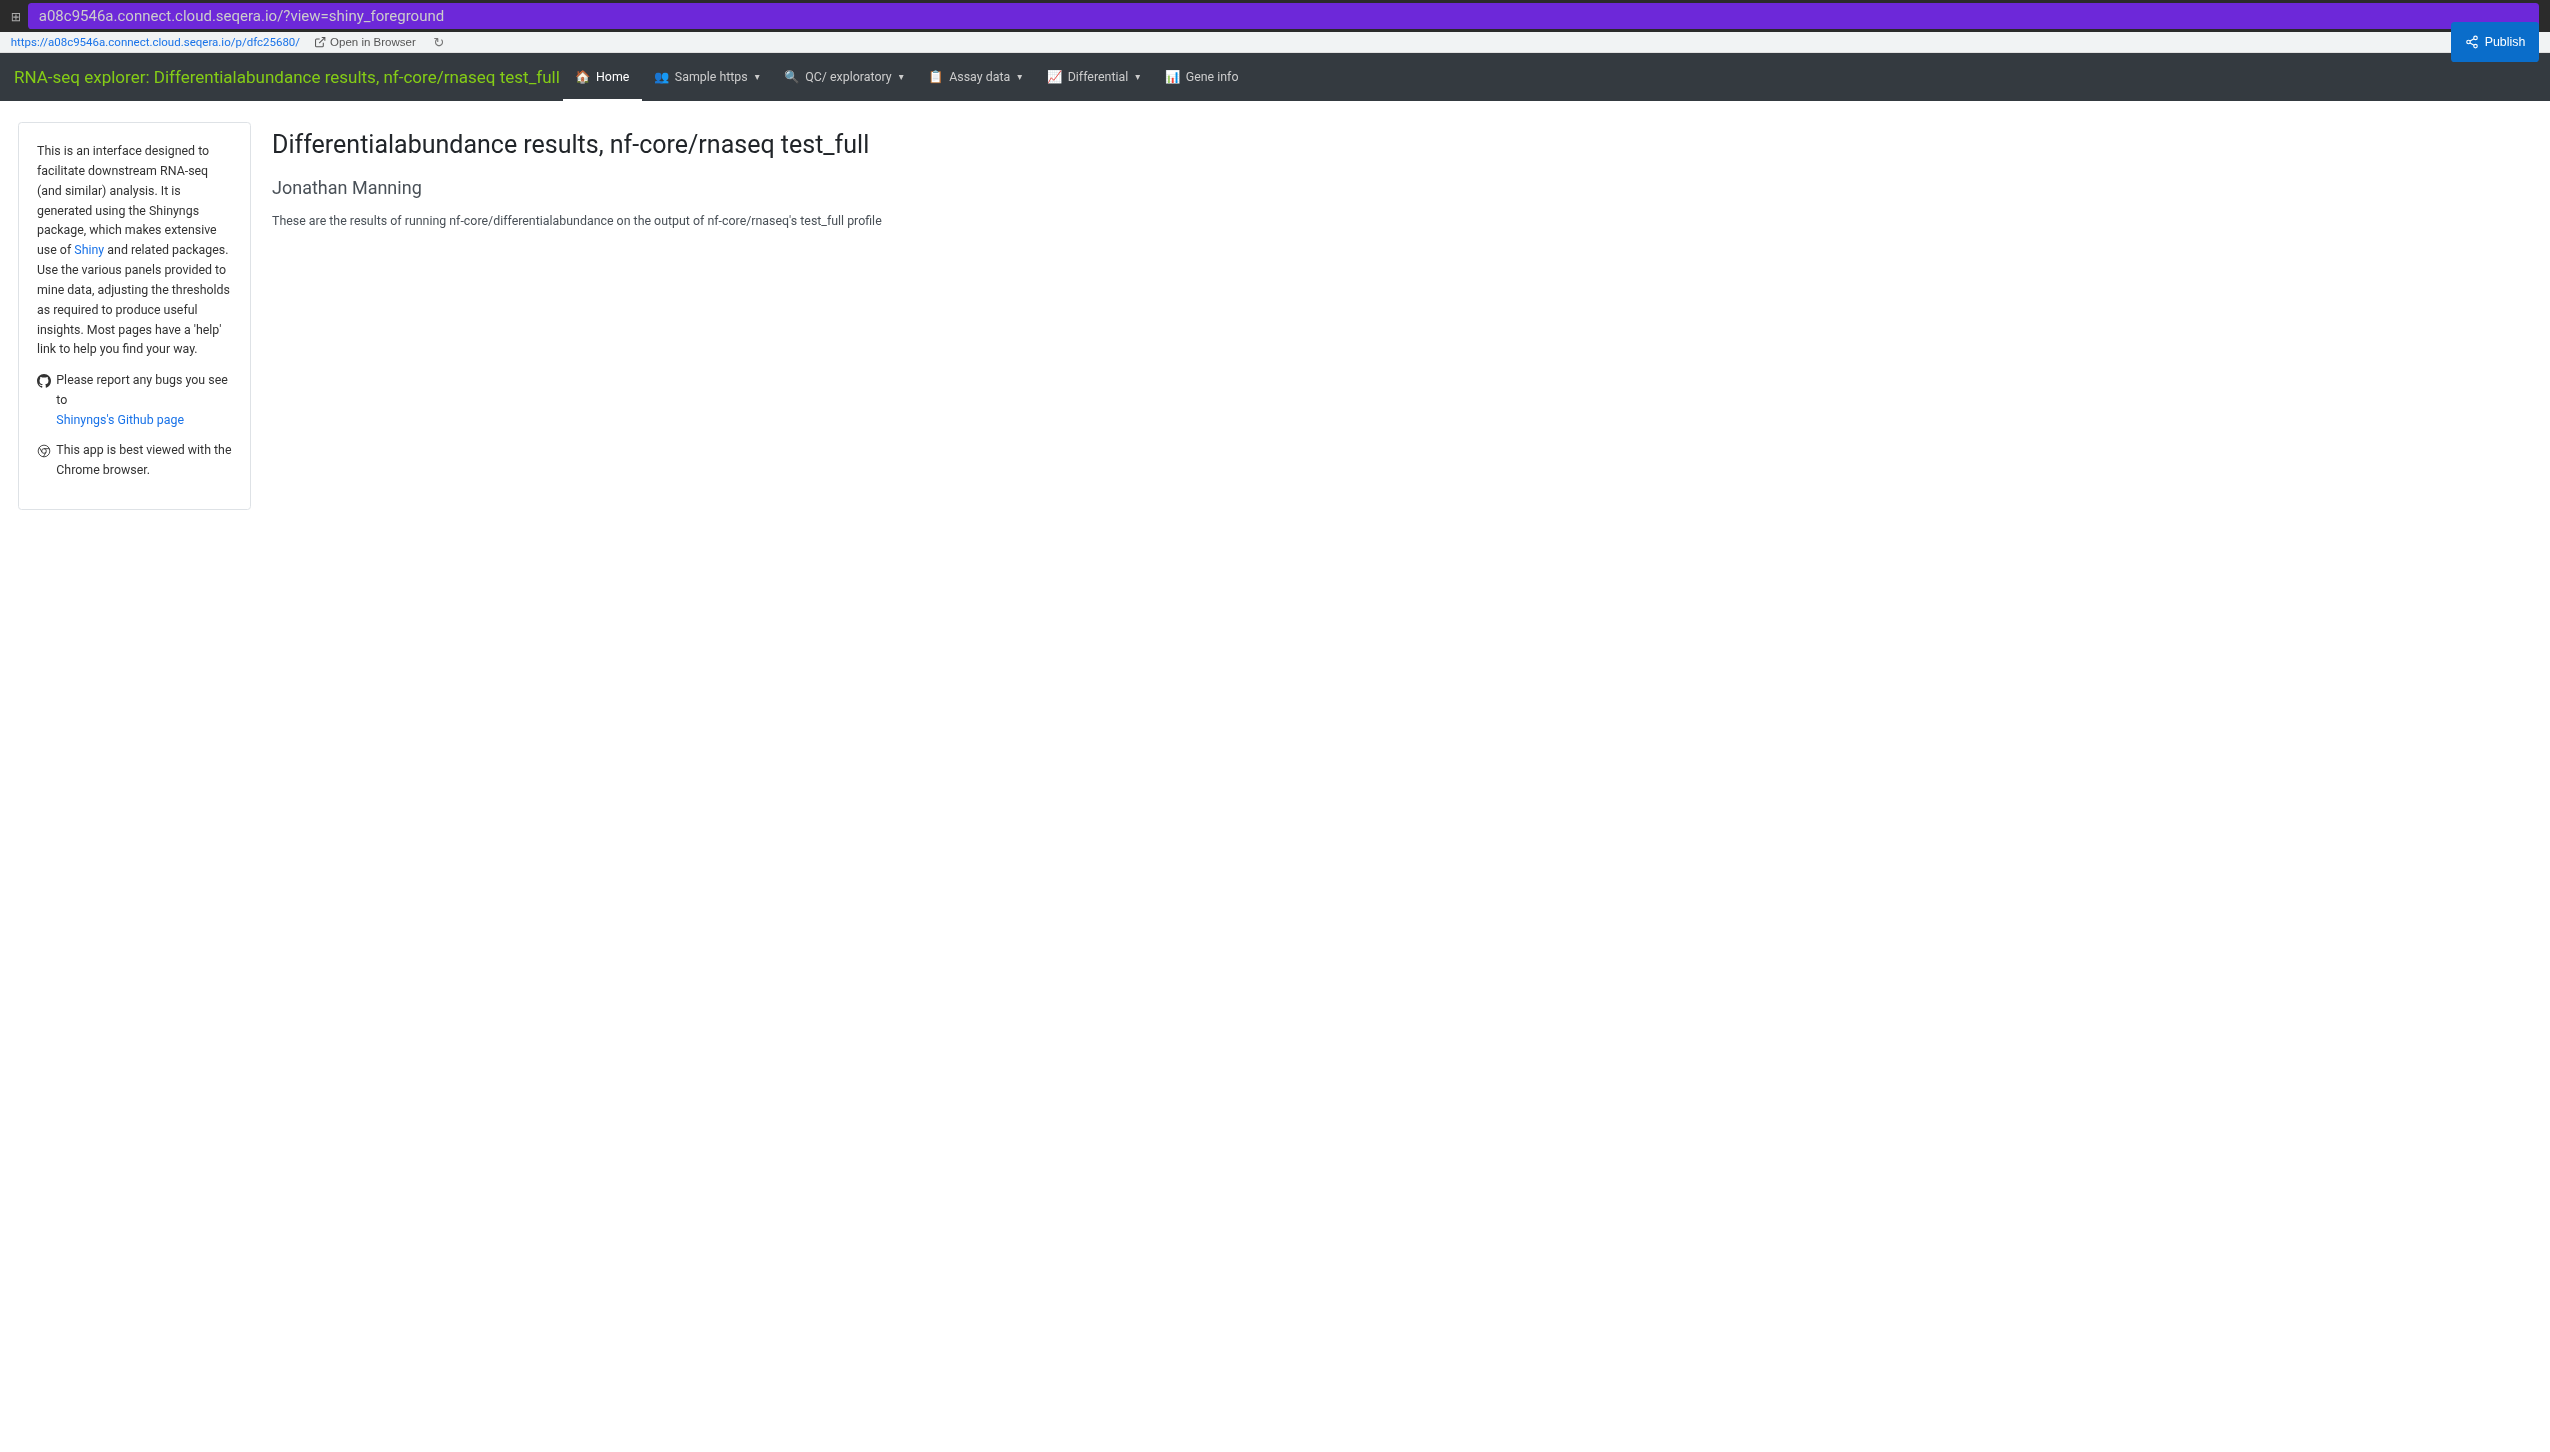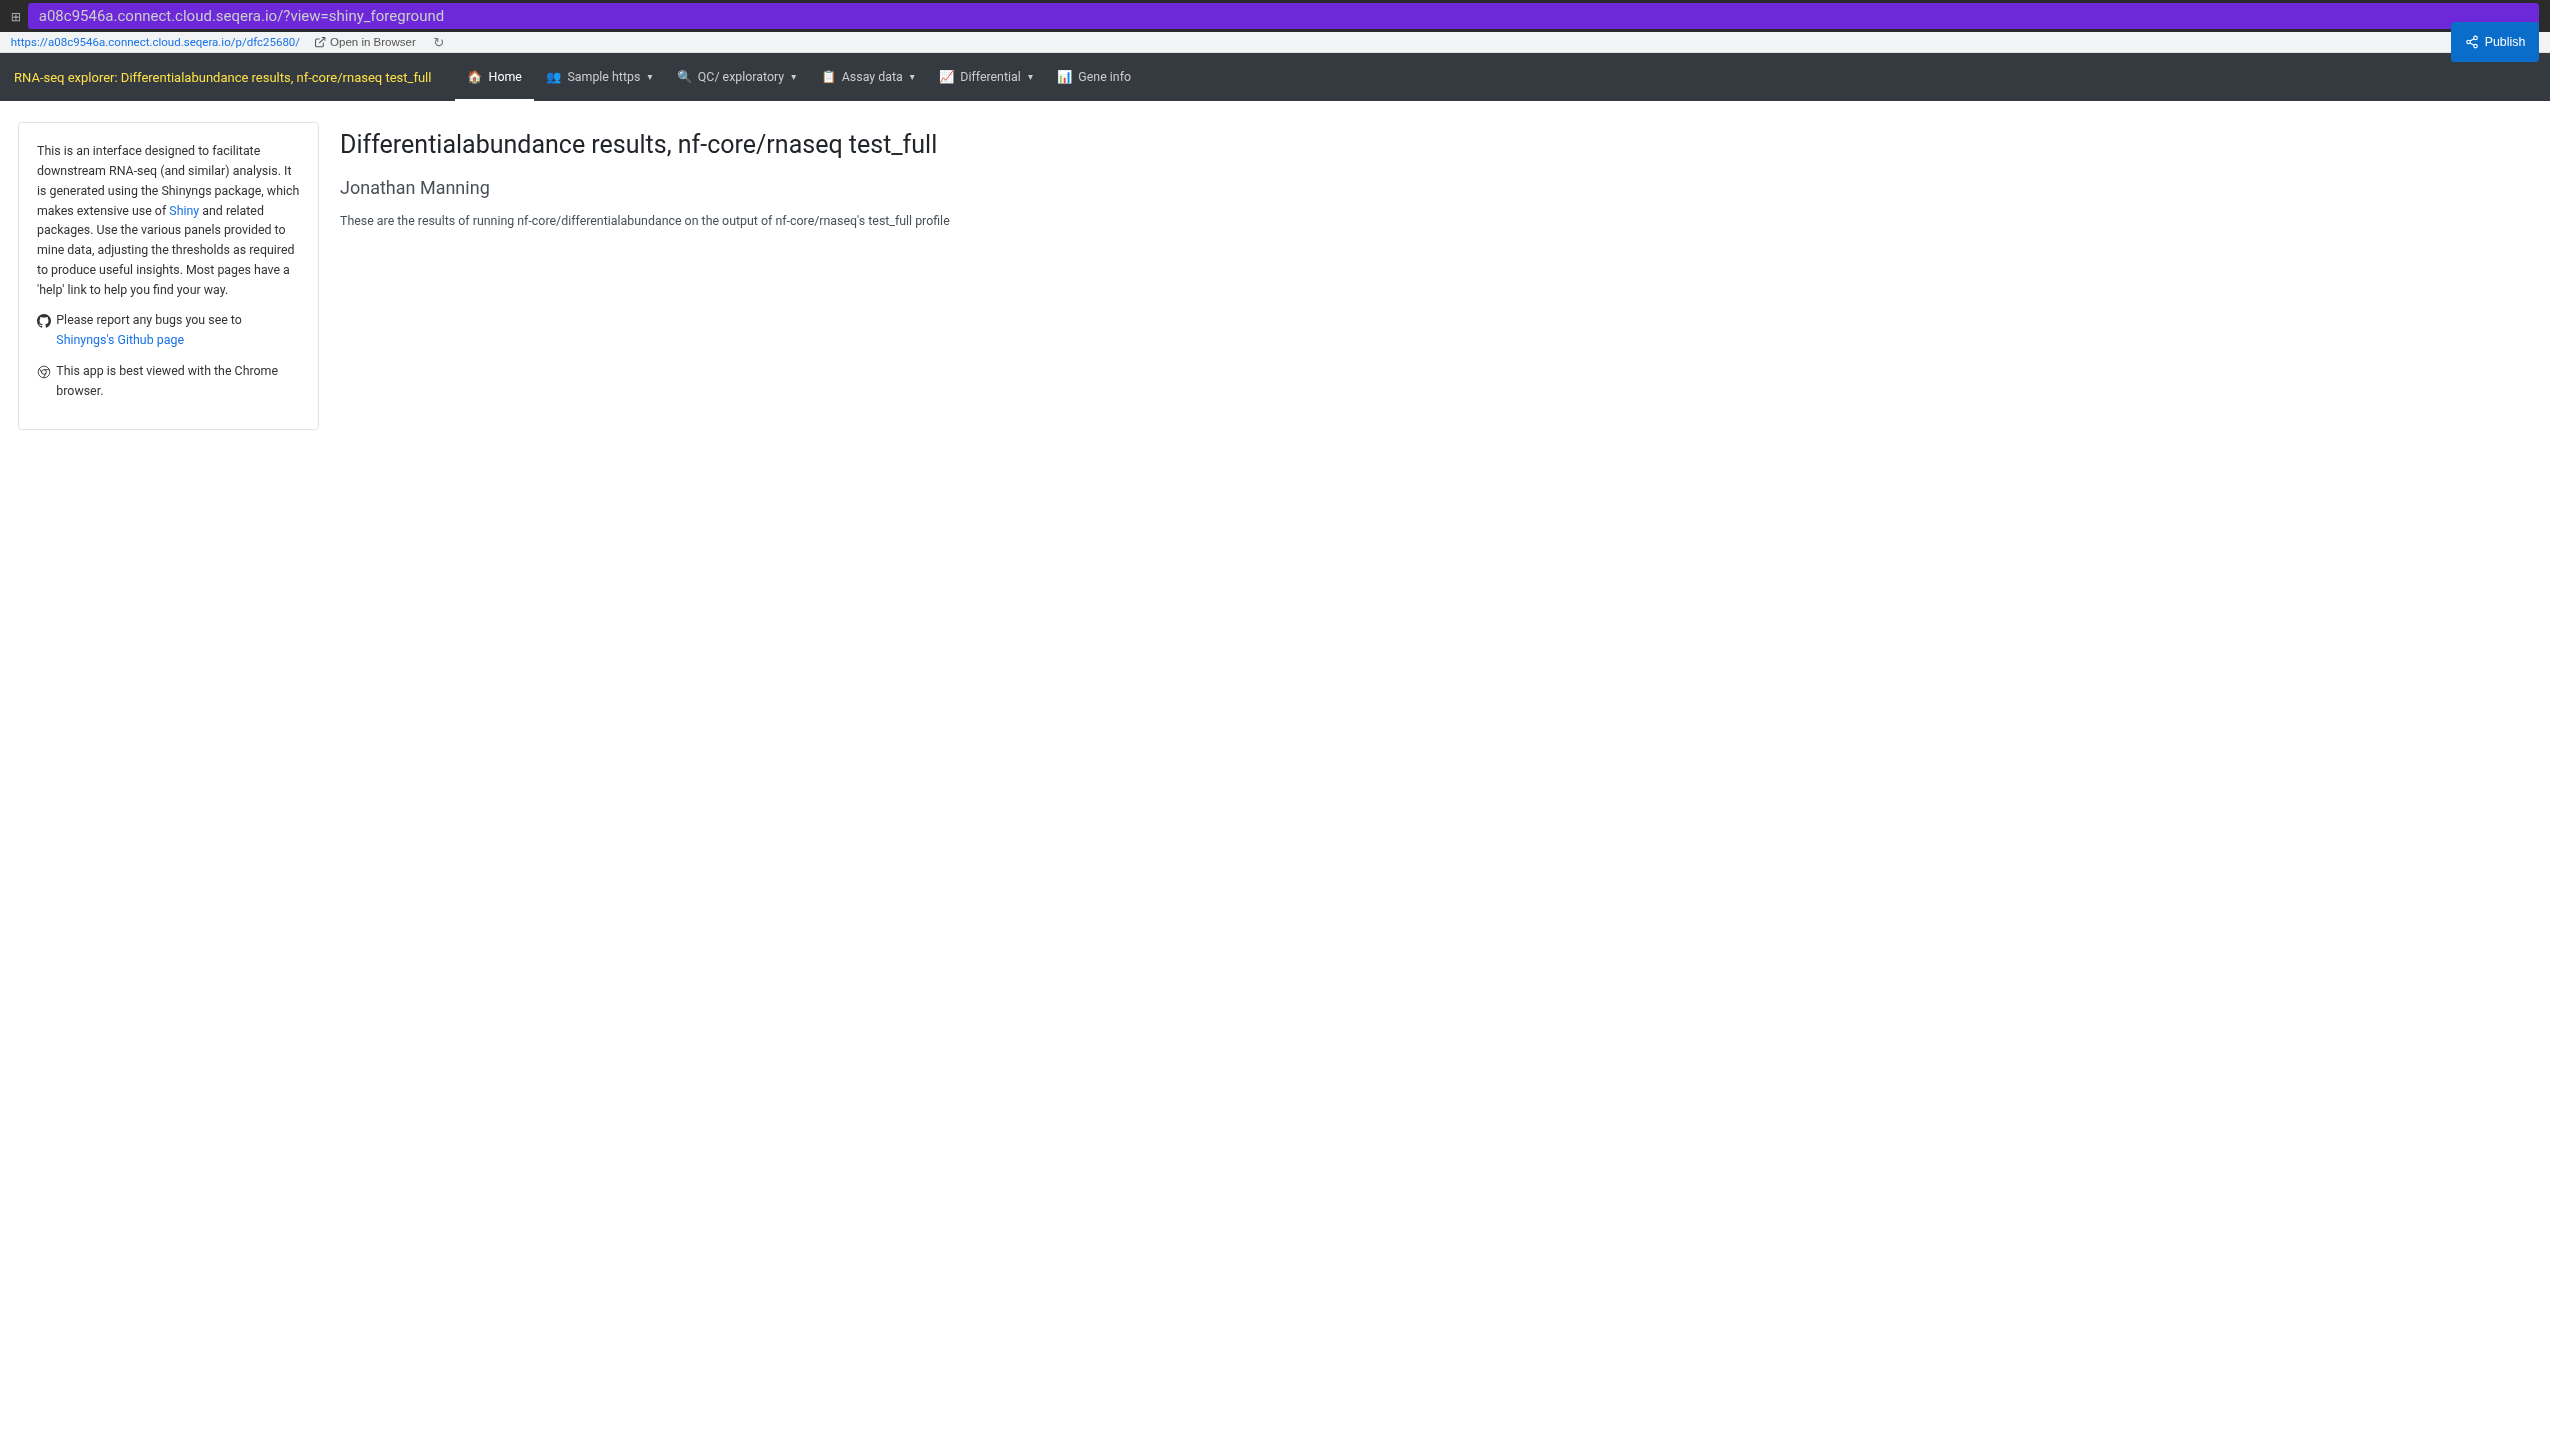--- a/index.html
+++ b/index.html
@@ -84,24 +84,24 @@
     .app-navbar {
       background: #343a40;
       color: #fff;
       display: flex;
       align-items: center;
       padding: 0 14px;
       height: 48px;
       gap: 0;
     }
     .app-title {
-      color: #fde047;
-      font-size: 13px;
+      color: #84cc16;
+      font-size: 17px;
       font-weight: 400;
-      margin-right: 24px;
+      margin-right: 3px;
       white-space: nowrap;
     }
     .nav-items {
       display: flex;
       align-items: center;
       gap: 0;
       height: 100%;
     }
     .nav-item {
       display: flex;
@@ -124,21 +124,21 @@
     .main-content {
       display: flex;
       padding: 21px 18px;
       gap: 21px;
       background: #fff;
       min-height: calc(100vh - 115px);
     }
 
     
     .sidebar-info {
-      width: 301px;
+      width: 233px;
       flex-shrink: 0;
       border: 0.9px solid #dee2e6;
       border-radius: 3.6px;
       padding: 18px;
       background: #fff;
       font-size: 12.4px;
       color: #333;
       line-height: 1.6;
       align-self: flex-start;
     }

